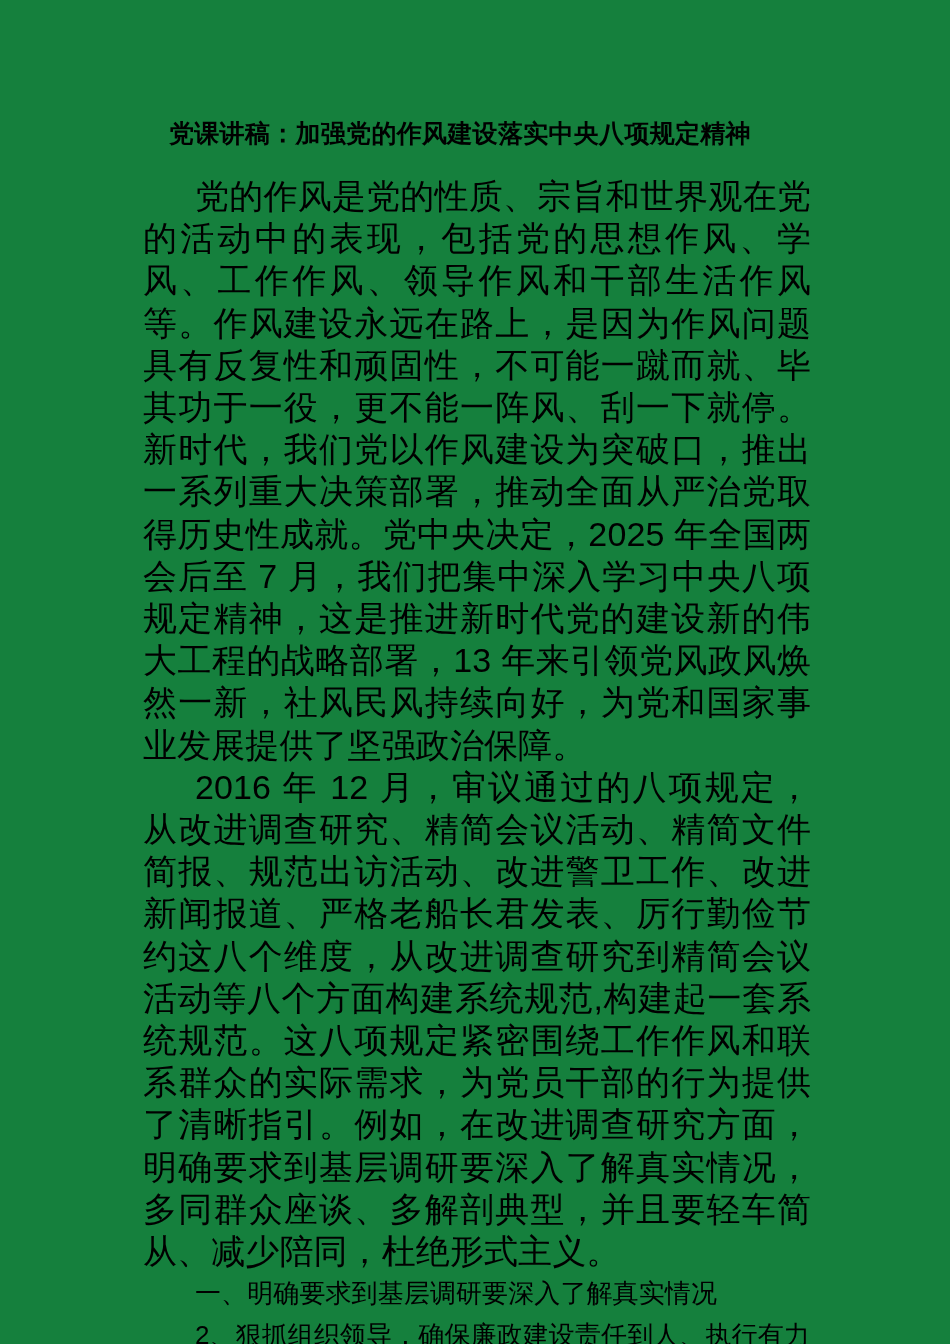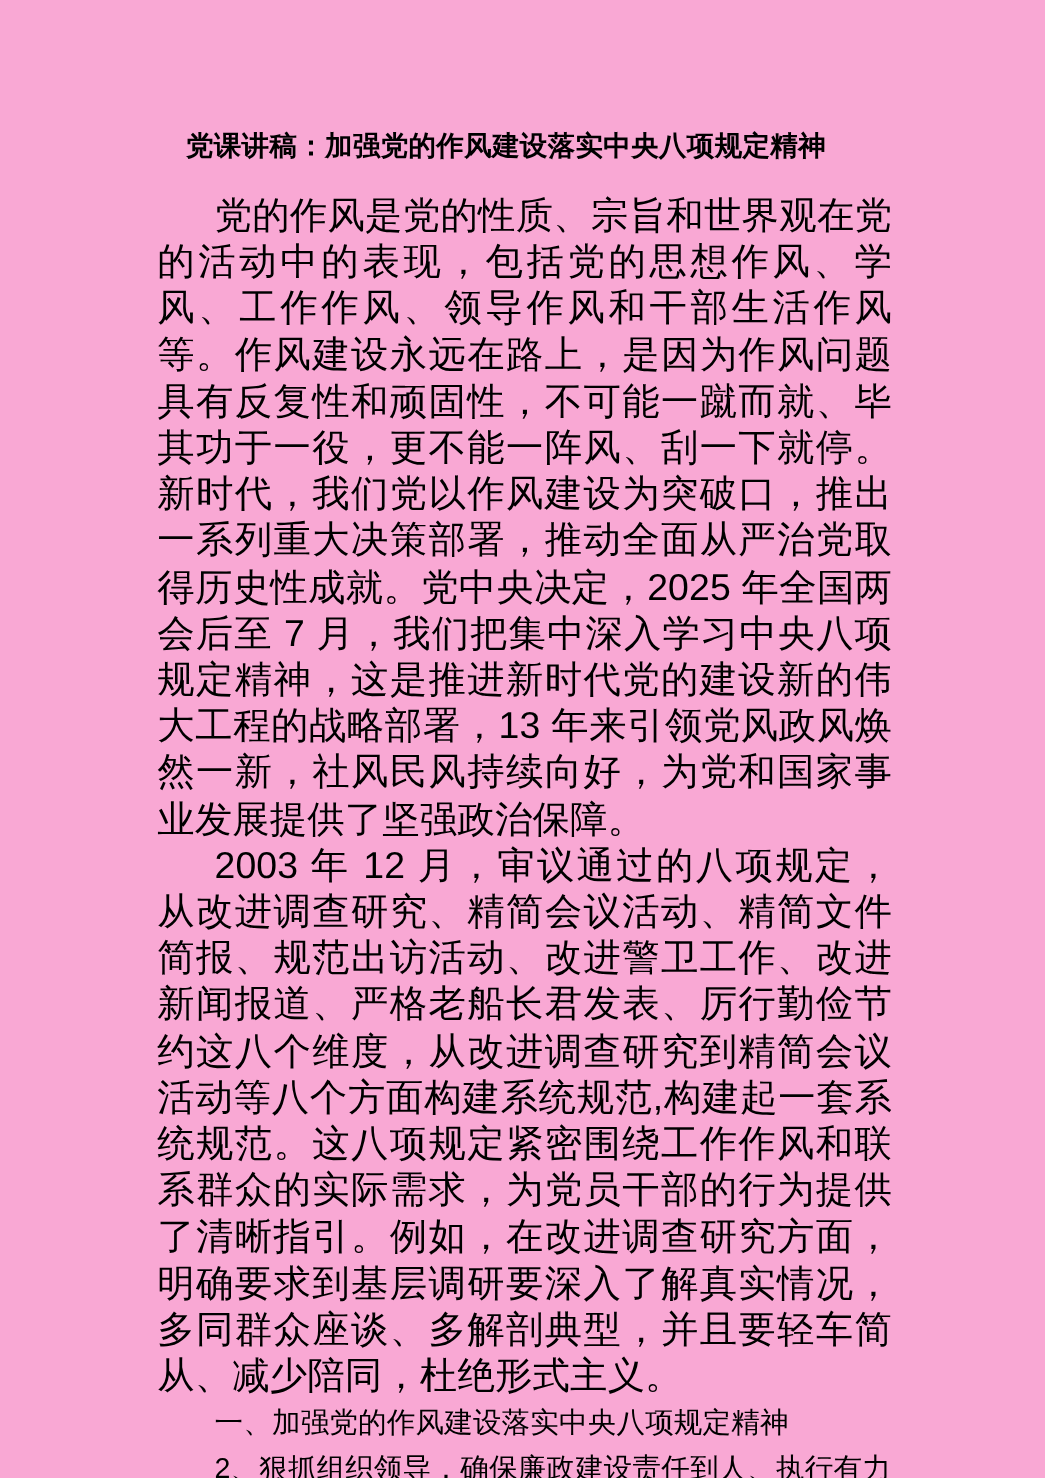--- a/index.html
+++ b/index.html
@@ -11,21 +11,21 @@
     width: 950px;
     height: 1344px;
     font-family: "Liberation Sans", "DejaVu Sans", sans-serif;
     color: #000000;
     overflow: hidden;
   }
   .page {
     position: relative;
     width: 950px;
     height: 1344px;
-    background: #f9a8d4;
+    background: #15803d;
     box-sizing: border-box;
   }
   .content {
     position: absolute;
     left: 143px;
     top: 113px;
     width: 668px;
   }
   .doc-title {
     font-size: 25px;
@@ -72,20 +72,20 @@
 </head>
 <body>
 
 <div class="page">
   <div class="content">
 
     <h1 class="doc-title">党课讲稿：加强党的作风建设落实中央八项规定精神</h1>
 
     <p class="para">党的作风是党的性质、宗旨和世界观在党的活动中的表现，包括党的思想作风、学风、工作作风、领导作风和干部生活作风等。作风建设永远在路上，是因为作风问题具有反复性和顽固性，不可能一蹴而就、毕其功于一役，更不能一阵风、刮一下就停。新时代，我们党以作风建设为突破口，推出一系列重大决策部署，推动全面从严治党取得历史性成就。党中央决定，2025 年全国两会后至 7 月，我们把集中深入学习中央八项规定精神，这是推进新时代党的建设新的伟大工程的战略部署，13 年来引领党风政风焕然一新，社风民风持续向好，为党和国家事业发展提供了坚强政治保障。</p>
 
-    <p class="para">2003 年 12 月，审议通过的八项规定，从改进调查研究、精简会议活动、精简文件简报、规范出访活动、改进警卫工作、改进新闻报道、严格老船长君发表、厉行勤俭节约这八个维度，从改进调查研究到精简会议活动等八个方面构建系统规范,构建起一套系统规范。这八项规定紧密围绕工作作风和联系群众的实际需求，为党员干部的行为提供了清晰指引。例如，在改进调查研究方面，明确要求到基层调研要深入了解真实情况，多同群众座谈、多解剖典型，并且要轻车简从、减少陪同，杜绝形式主义。</p>
+    <p class="para">2016 年 12 月，审议通过的八项规定，从改进调查研究、精简会议活动、精简文件简报、规范出访活动、改进警卫工作、改进新闻报道、严格老船长君发表、厉行勤俭节约这八个维度，从改进调查研究到精简会议活动等八个方面构建系统规范,构建起一套系统规范。这八项规定紧密围绕工作作风和联系群众的实际需求，为党员干部的行为提供了清晰指引。例如，在改进调查研究方面，明确要求到基层调研要深入了解真实情况，多同群众座谈、多解剖典型，并且要轻车简从、减少陪同，杜绝形式主义。</p>
 
-    <p class="heading-line">一、加强党的作风建设落实中央八项规定精神</p>
+    <p class="heading-line">一、明确要求到基层调研要深入了解真实情况</p>
 
     <p class="num-line">2、狠抓组织领导，确保廉政建设责任到人、执行有力</p>
 
   </div>
 </div>
 
 </body></html>

